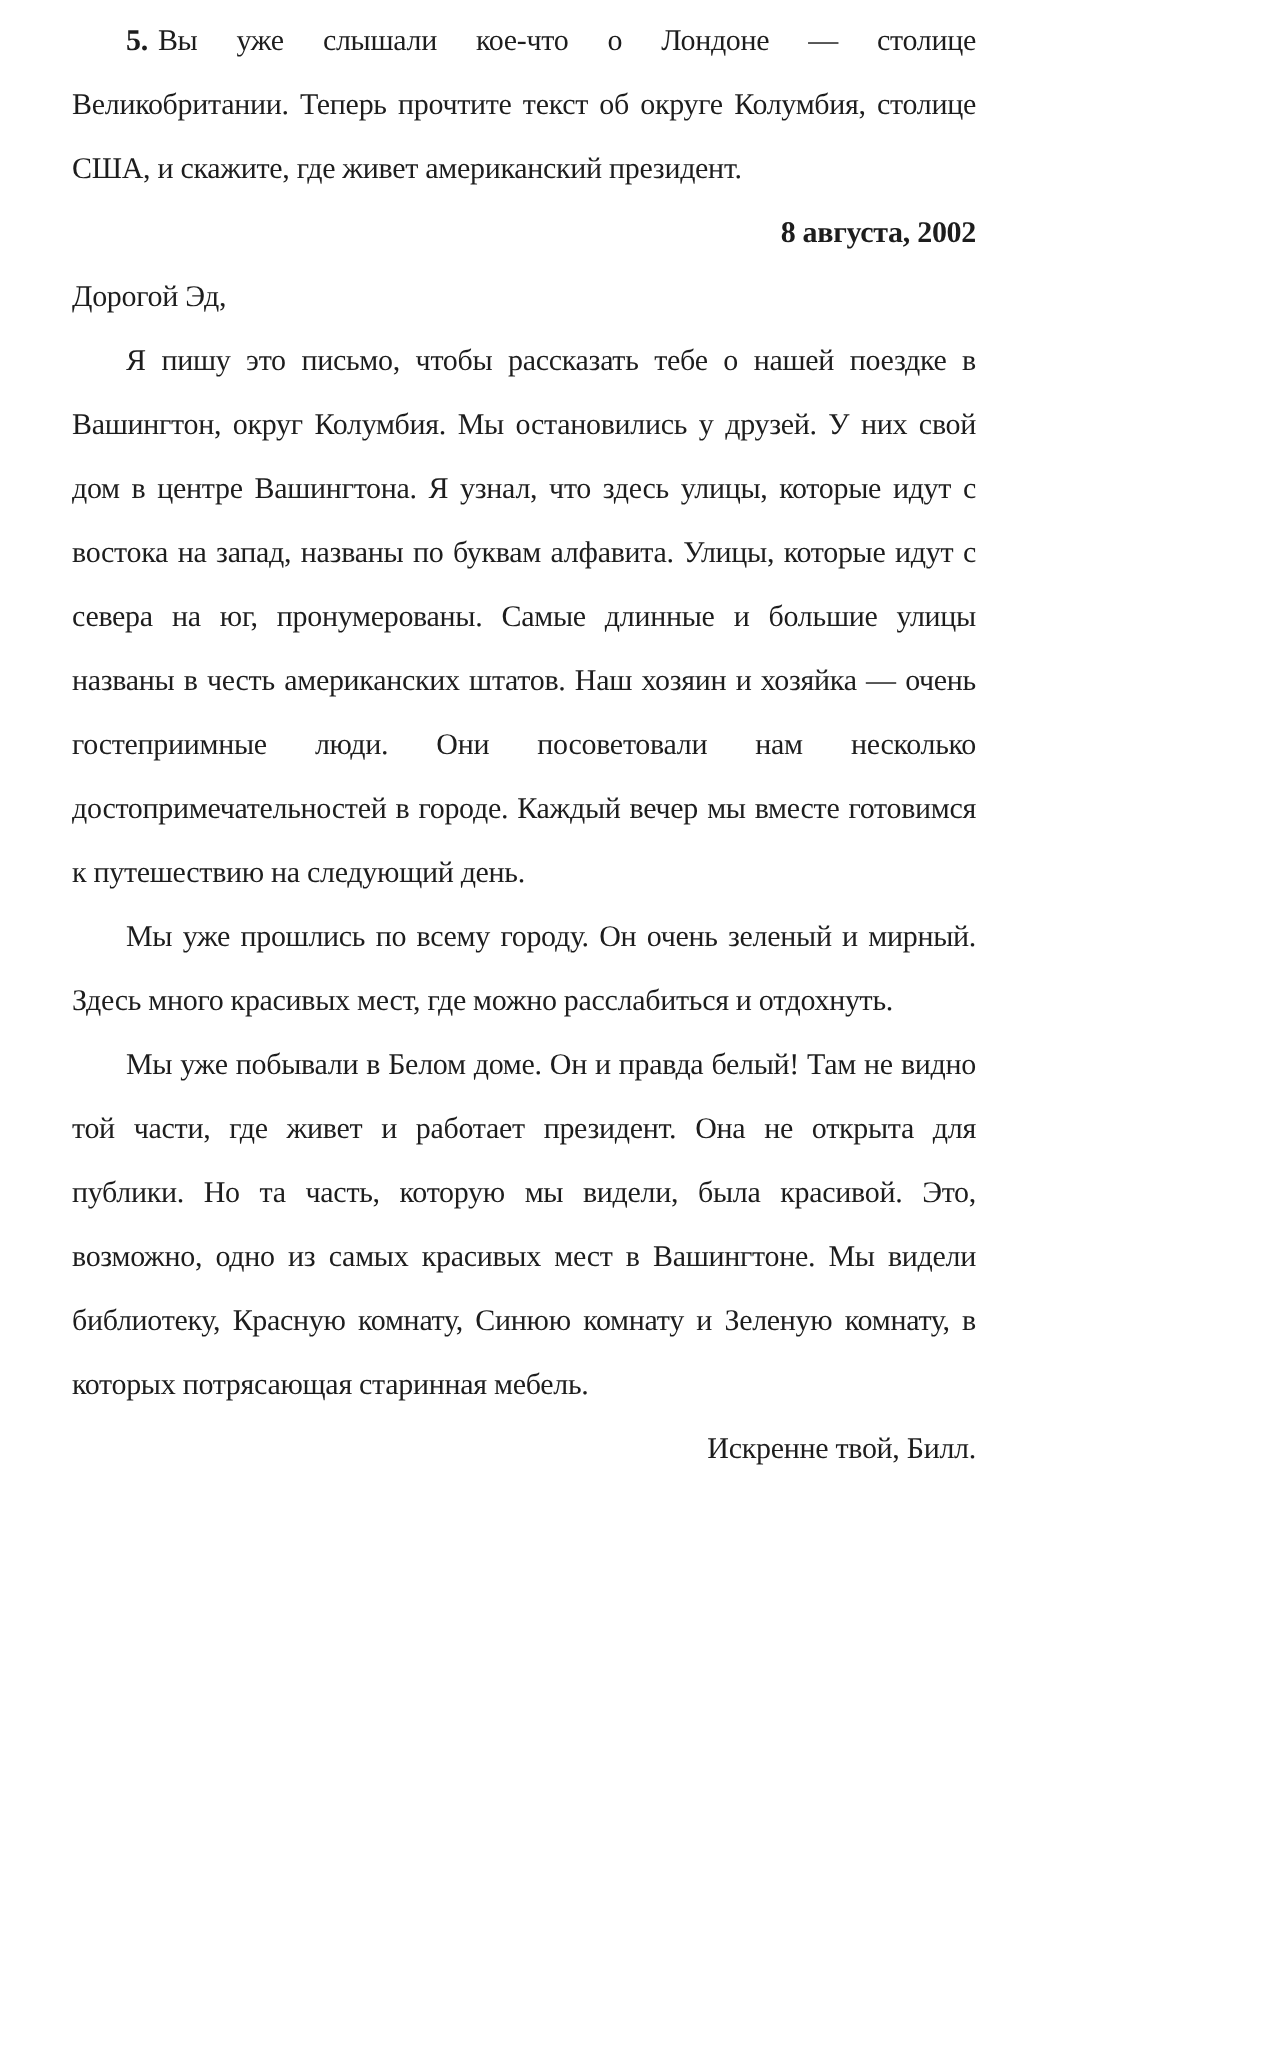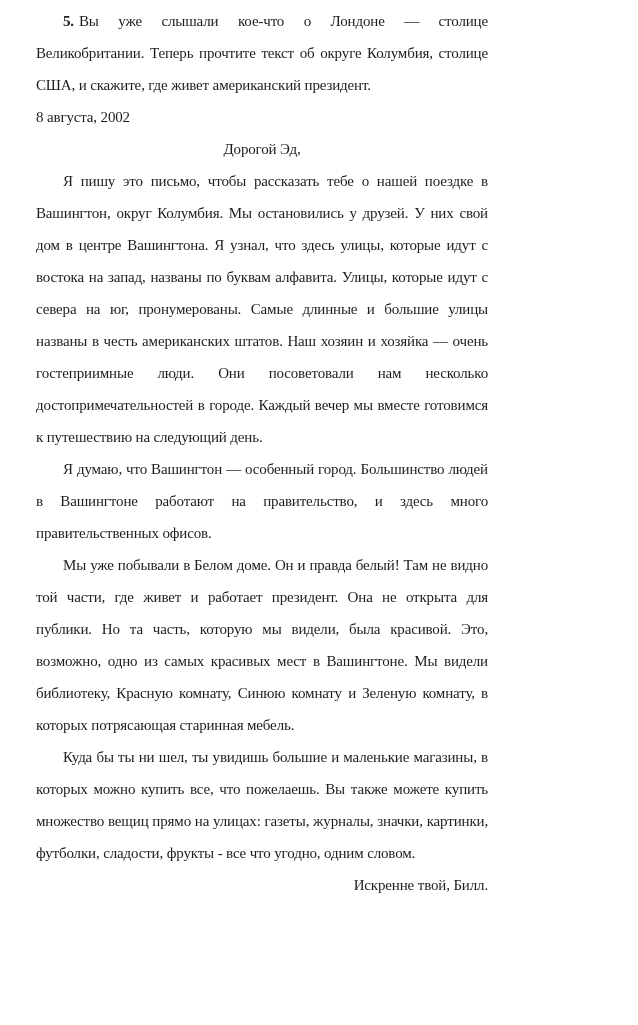--- a/index.html
+++ b/index.html
@@ -29,49 +29,49 @@
     text-align: justify;
     text-indent: 27px;
     hyphens: auto;
     -webkit-hyphens: auto;
   }
   .page p.task .task-number {
     font-weight: bold;
     margin-right: 5px;
   }
   .page p.date-line {
+    text-align: right;
     text-indent: 0;
+    font-weight: bold;
   }
   .page p.greeting {
-    text-align: center;
     text-indent: 0;
   }
   .page p.signature {
     text-align: right;
     text-indent: 0;
   }
 </style>
 </head>
 <body>
 
 <div class="page">
 
   <p class="task"><span class="task-number">5.</span><span>Вы уже слышали кое-что о Лондоне — столице Великобритании. Теперь прочтите текст об округе Колумбия, столице США, и скажите, где живет американский президент.</span></p>
 
   <p class="date-line">8 августа, 2002</p>
 
   <p class="greeting">Дорогой Эд,</p>
 
   <p class="body-par">Я пишу это письмо, чтобы рассказать тебе о нашей поездке в Вашингтон, округ Колумбия. Мы остановились у друзей. У них свой дом в центре Вашингтона. Я узнал, что здесь улицы, которые идут с востока на запад, названы по буквам алфавита. Улицы, которые идут с севера на юг, пронумерованы. Самые длинные и большие улицы названы в честь американских штатов. Наш хозяин и хозяйка — очень гостеприимные люди. Они посоветовали нам несколько достопримечательностей в городе. Каждый вечер мы вместе готовимся к путешествию на следующий день.</p>
 
+  <p class="body-par">Мы уже прошлись по всему городу. Он очень зеленый и мирный. Здесь много красивых мест, где можно расслабиться и отдохнуть.</p>
 
-  <p class="body-par">Я думаю, что Вашингтон — особенный город. Большинство людей в Вашингтоне работают на правительство, и здесь много правительственных офисов.</p>
 
   <p class="body-par">Мы уже побывали в Белом доме. Он и правда белый! Там не видно той части, где живет и работает президент. Она не открыта для публики. Но та часть, которую мы видели, была красивой. Это, возможно, одно из самых красивых мест в Вашингтоне. Мы видели библиотеку, Красную комнату, Синюю комнату и Зеленую комнату, в которых потрясающая старинная мебель.</p>
 
 
 
-  <p class="body-par">Куда бы ты ни шел, ты увидишь большие и маленькие магазины, в которых можно купить все, что пожелаешь. Вы также можете купить множество вещиц прямо на улицах: газеты, журналы, значки, картинки, футболки, сладости, фрукты - все что угодно, одним словом.</p>
 
 
   <p class="signature">Искренне твой, Билл.</p>
 
 </div>
 
 </body></html>

